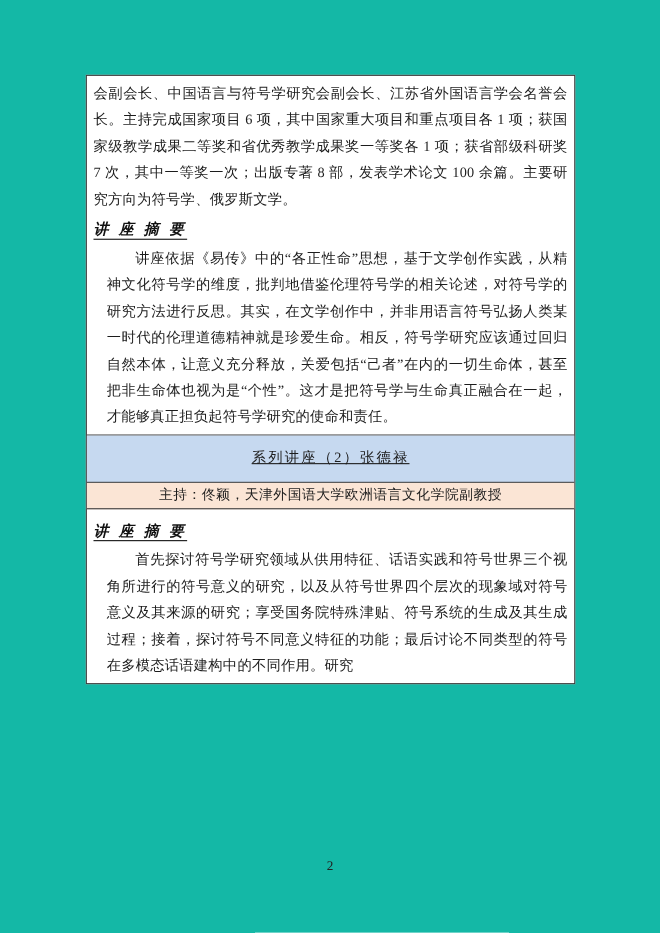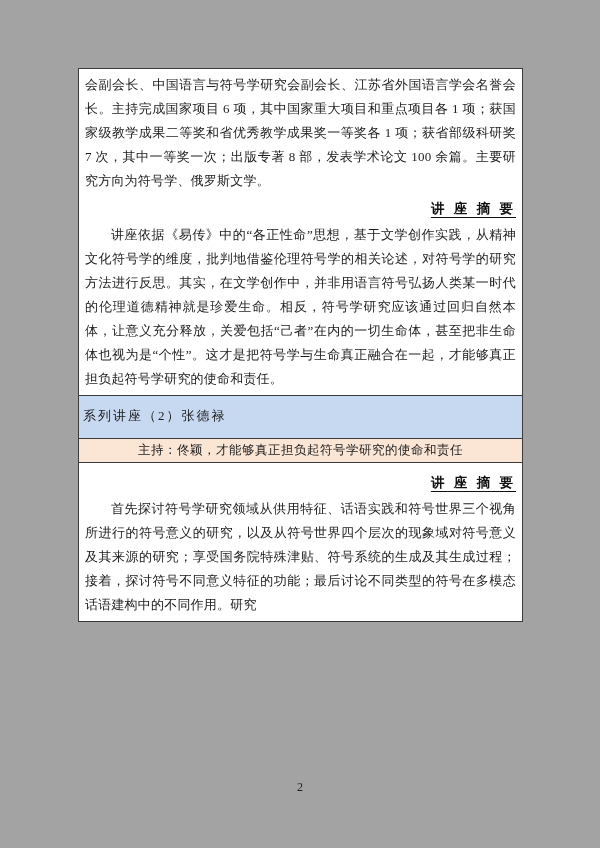--- a/index.html
+++ b/index.html
@@ -4,21 +4,21 @@
 <style>
   html, body {
     margin: 0;
     padding: 0;
     background: #ffffff;
   }
   .page {
     position: relative;
     width: 600px;
     height: 848px;
-    background: #a3a3a3;
+    background: #14b8a6;
     font-family: "Liberation Serif", "DejaVu Serif", serif;
     color: #1c1c1c;
     overflow: hidden;
   }
   .doc-box {
     position: absolute;
     left: 78px;
     top: 68px;
     width: 445px;
     border: 1.5px solid #3b3b3b;
@@ -37,39 +37,42 @@
   p.body {
     margin: 0;
     font-size: 13px;
     line-height: 24px;
     text-align: justify;
     text-justify: inter-ideograph;
     letter-spacing: 0.2px;
   }
   p.indent {
     text-indent: 2em;
+    margin-left: 12px;
   }
   h3.sec {
     margin: 5px 0 3px 0;
     font-size: 13.5px;
     line-height: 22px;
     font-weight: bold;
-    text-align: right;
+    text-align: left;
     letter-spacing: 3px;
     color: #111;
+    font-style: italic;
   }
   h3.sec .u {
     text-decoration: underline;
     text-underline-offset: 4px;
     text-decoration-thickness: 1px;
   }
   .banner-blue {
     background: #c6d9f0;
-    text-align: left;
+    text-align: center;
     padding: 7px 4px 9px 4px;
+    text-decoration: underline;
   }
   .series-line {
     font-size: 13px;
     line-height: 26px;
     letter-spacing: 2px;
   }
   .lecture-title {
     font-family: "Liberation Sans", "DejaVu Sans", sans-serif;
     font-weight: bold;
     font-size: 15.5px;
@@ -119,21 +122,21 @@
         <span class="u">讲 座 摘 要</span>
       </h3>
       <p class="body indent">讲座依据《易传》中的“各正性命”思想，基于文学创作实践，从精神文化符号学的维度，批判地借鉴伦理符号学的相关论述，对符号学的研究方法进行反思。其实，在文学创作中，并非用语言符号弘扬人类某一时代的伦理道德精神就是珍爱生命。相反，符号学研究应该通过回归自然本体，让意义充分释放，关爱包括“己者”在内的一切生命体，甚至把非生命体也视为是“个性”。这才是把符号学与生命真正融合在一起，才能够真正担负起符号学研究的使命和责任。</p>
     </div>
 
     <div class="row banner-blue">
       <div class="series-line">系列讲座（2）张德禄</div>
     </div>
 
     <div class="row banner-orange">
-      <div class="host">主持：佟颖，才能够真正担负起符号学研究的使命和责任</div>
+      <div class="host">主持：佟颖，天津外国语大学欧洲语言文化学院副教授</div>
     </div>
 
     <div class="row row-white">
       <h3 class="sec">
         <span class="u">讲 座 摘 要</span>
       </h3>
       <p class="body indent">首先探讨符号学研究领域从供用特征、话语实践和符号世界三个视角所进行的符号意义的研究，以及从符号世界四个层次的现象域对符号意义及其来源的研究；享受国务院特殊津贴、符号系统的生成及其生成过程；接着，探讨符号不同意义特征的功能；最后讨论不同类型的符号在多模态话语建构中的不同作用。研究</p>
     </div>
 
   </div>

